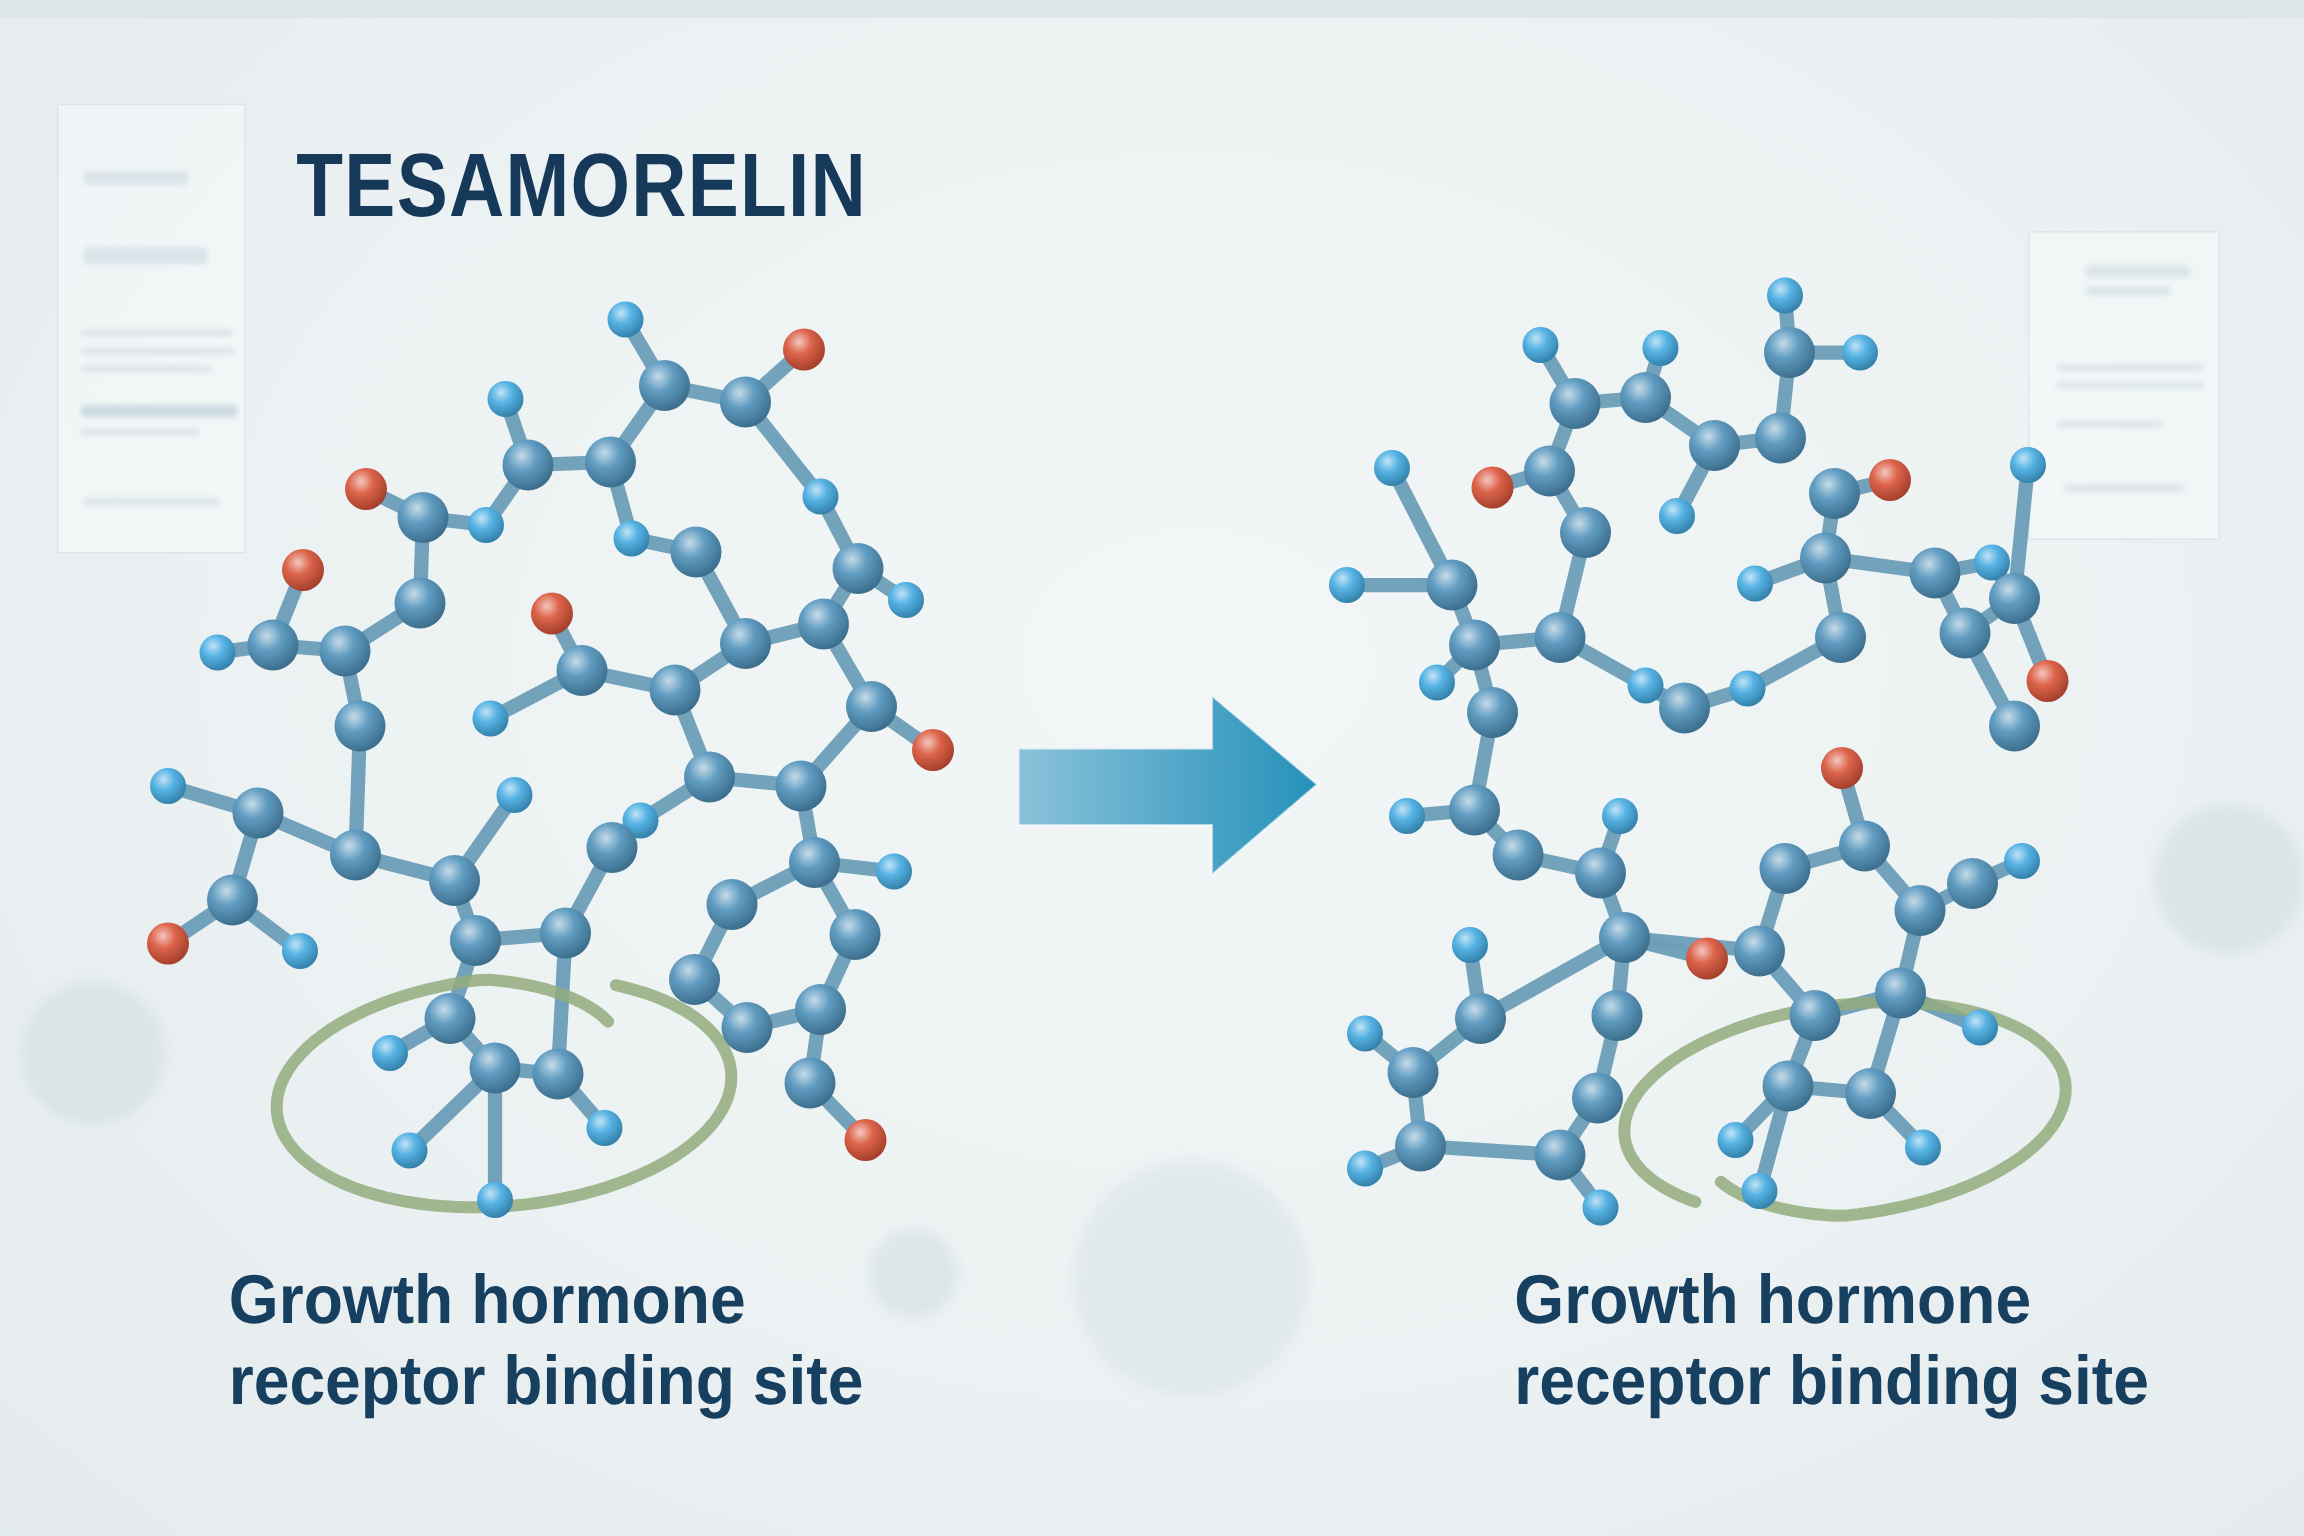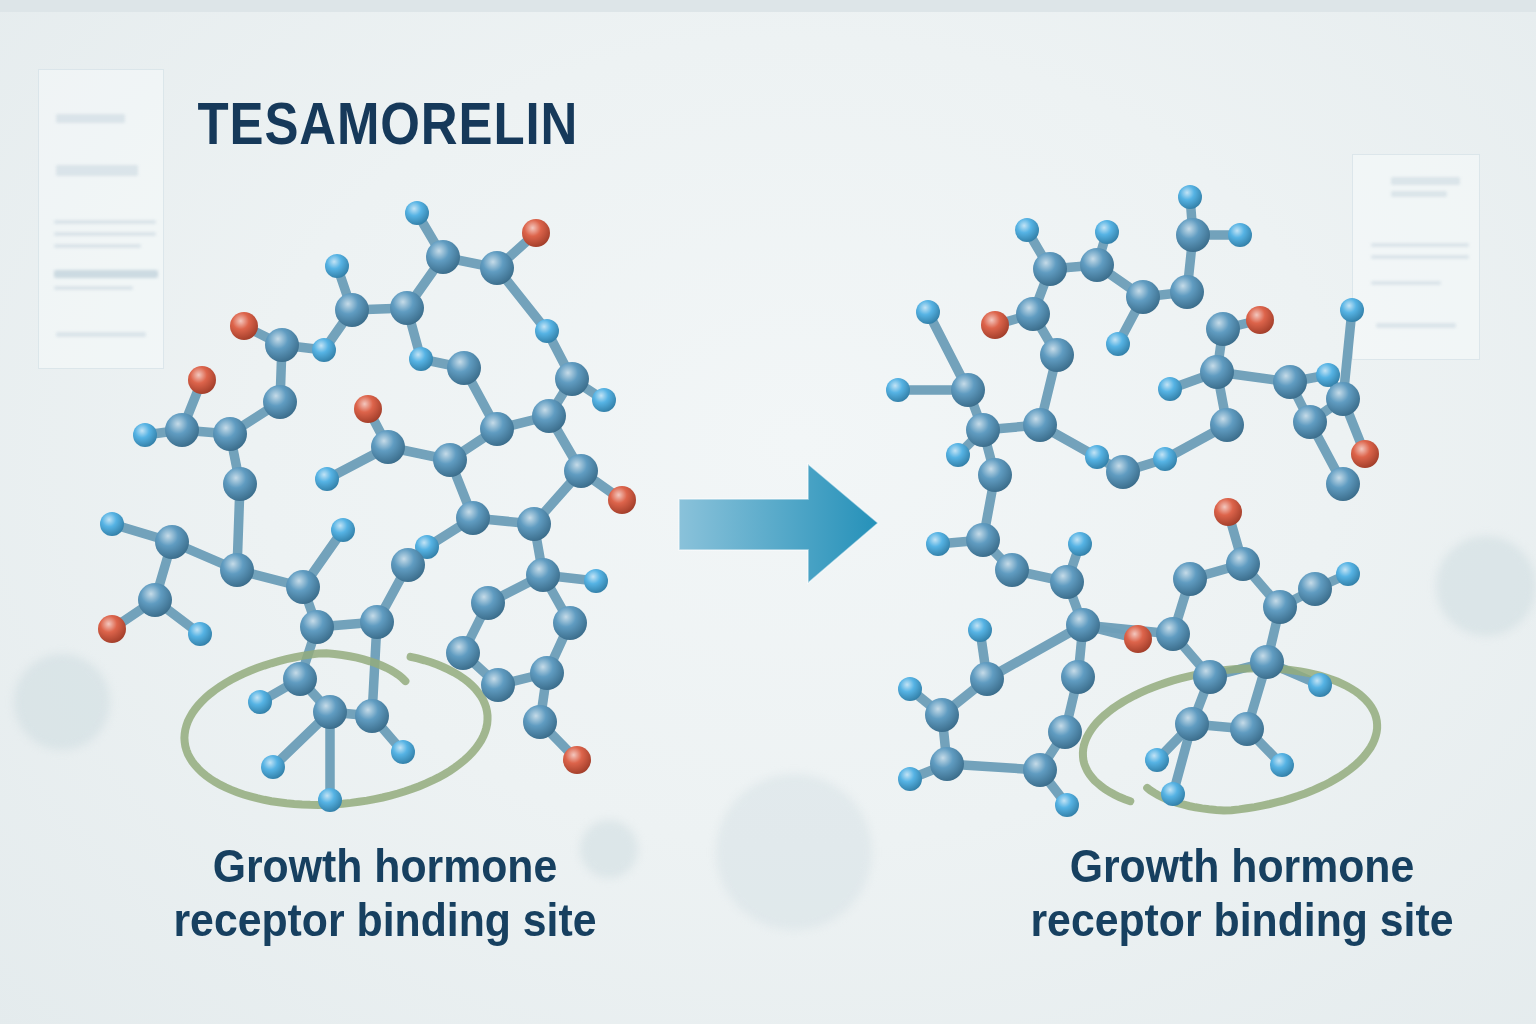--- a/index.html
+++ b/index.html
@@ -16,21 +16,21 @@
   .gline{position:absolute;background:rgba(140,170,190,.22);filter:blur(1.6px);border-radius:2px;}
   .gcircle{position:absolute;border-radius:50%;background:rgba(198,214,220,.42);filter:blur(4px);z-index:1;}
   svg.canvas{position:absolute;left:0;top:0;z-index:2;}
   .title{
     position:absolute;top:80px;z-index:3;text-align:center;
     font-weight:700;font-size:60px;line-height:1.05;letter-spacing:1px;
     color:#16395a;white-space:nowrap;
   }
   .title .squeeze{display:inline-block;transform:scaleX(.85);transform-origin:50% 50%;}
   .caption{
-    position:absolute;top:828px;z-index:3;text-align:center;
+    position:absolute;top:828px;z-index:3;text-align:left;
     font-weight:700;font-size:46px;line-height:1.17;color:#174060;
   }
   .caption .squeeze{display:inline-block;transform:scaleX(.93);transform-origin:50% 50%;}
   .title-left{left:138px;width:500px;}
   .title-right{left:815px;width:660px;}
   .caption-left{left:135px;width:500px;}
   .caption-right{left:992px;width:500px;}
 </style>
 </head>
 <body>

